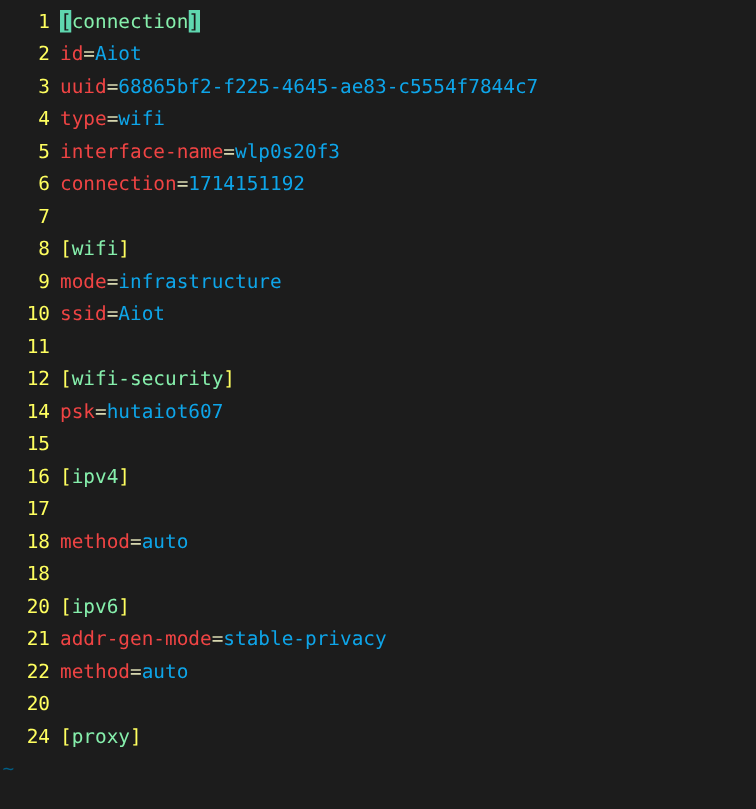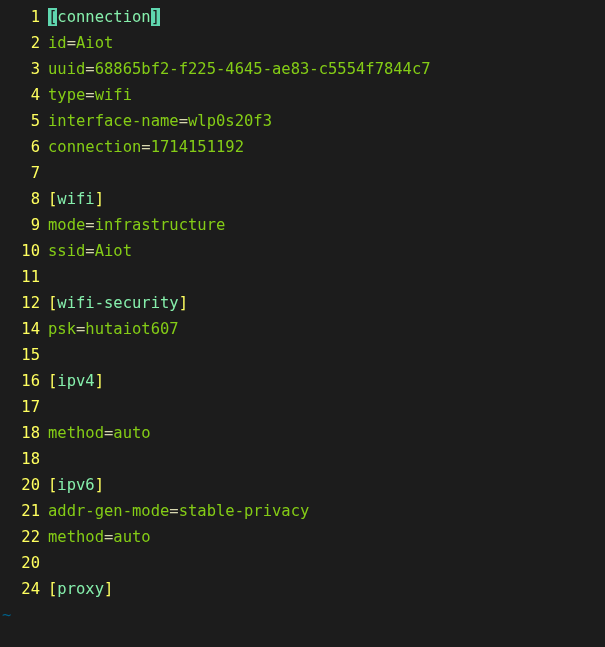--- a/index.html
+++ b/index.html
@@ -28,23 +28,23 @@
     text-align: right;
     color: #ffff5f;
     padding-right: 8px;
     flex-shrink: 0;
   }
   .code {
     position: relative;
   }
   .sec      { color: #86efac; margin-top: 20px; }           
   .bracket  { color: #ffff5f; }           
-  .key      { color: #84cc16; }           
+  .key      { color: #ef4444; }           
   .eq       { color: #d7d7af; }
-  .val      { color: #84cc16; }           
+  .val      { color: #0ea5e9; }           
   .cursor-l { background: #5fd7af; color: #1c1c1c; }
   .cursor-r { background: #5fd7af; color: #1c1c1c; }
   .underline {
     position: absolute;
     height: 2px;
     background: #d70000;
     left: 38px;
     bottom: 2px;
     width: 390px;
   }

